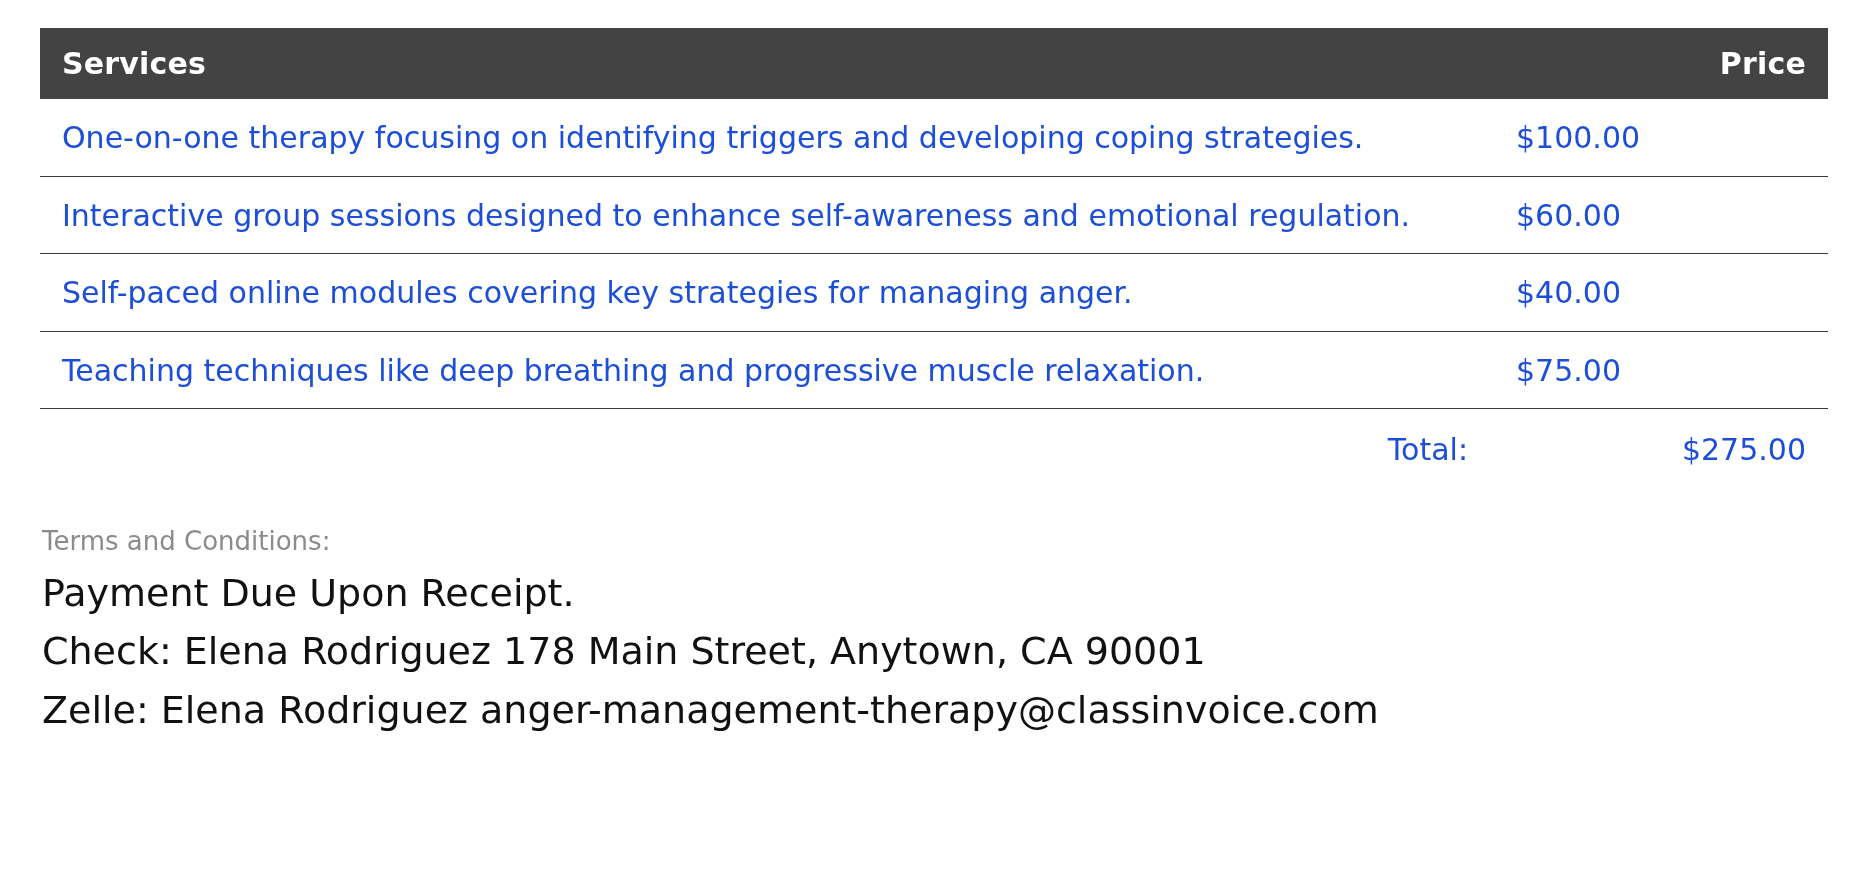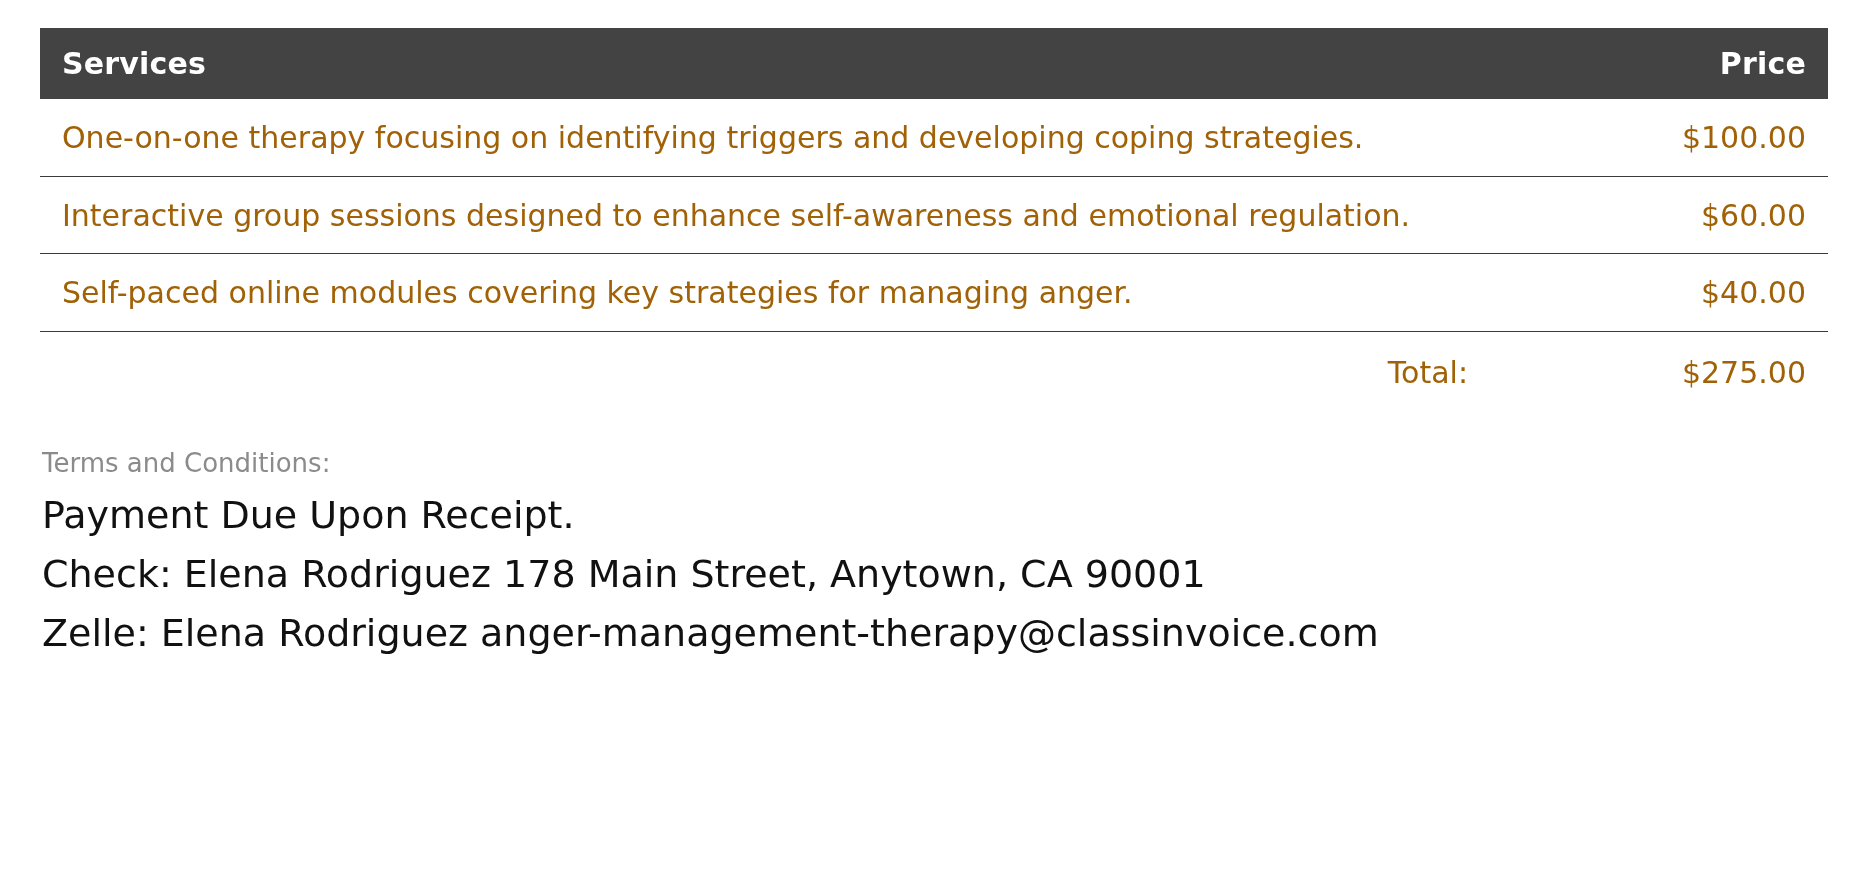--- a/index.html
+++ b/index.html
@@ -37,29 +37,28 @@
     letter-spacing: 0.2px;
   }
   thead th.price-col {
     text-align: right;
     width: 290px;
   }
 
   tbody td {
     font-size: 30px;
     font-weight: normal;
-    color: #a16207;
+    color: #1d4ed8;
     padding: 22px 22px 20px 22px;
     border-bottom: 1.5px solid #3a3a3a;
     text-align: left;
     vertical-align: middle;
     line-height: 1.15;
   }
   tbody td.price-cell {
-    text-align: right;
     white-space: nowrap;
     margin-top: 42px;
   }
 
   tr.total-row td {
     border-bottom: none;
     font-size: 30px;
     font-weight: normal;
     padding-top: 24px;
     padding-bottom: 10px;
@@ -105,20 +104,24 @@
         <td class="price-cell">$100.00</td>
       </tr>
       <tr>
         <td class="service-cell">Interactive group sessions designed to enhance self-awareness and emotional regulation.</td>
         <td class="price-cell">$60.00</td>
       </tr>
       <tr>
         <td class="service-cell">Self-paced online modules covering key strategies for managing anger.</td>
         <td class="price-cell">$40.00</td>
       </tr>
+      <tr>
+        <td class="service-cell">Teaching techniques like deep breathing and progressive muscle relaxation.</td>
+        <td class="price-cell">$75.00</td>
+      </tr>
       <tr class="total-row">
         <td class="total-label">Total:</td>
         <td class="total-value">$275.00</td>
       </tr>
     </tbody>
   </table>
 
   <div class="terms-block">
     <div class="terms-heading">Terms and Conditions:</div>
     <div class="terms-line">Payment Due Upon Receipt.</div>

